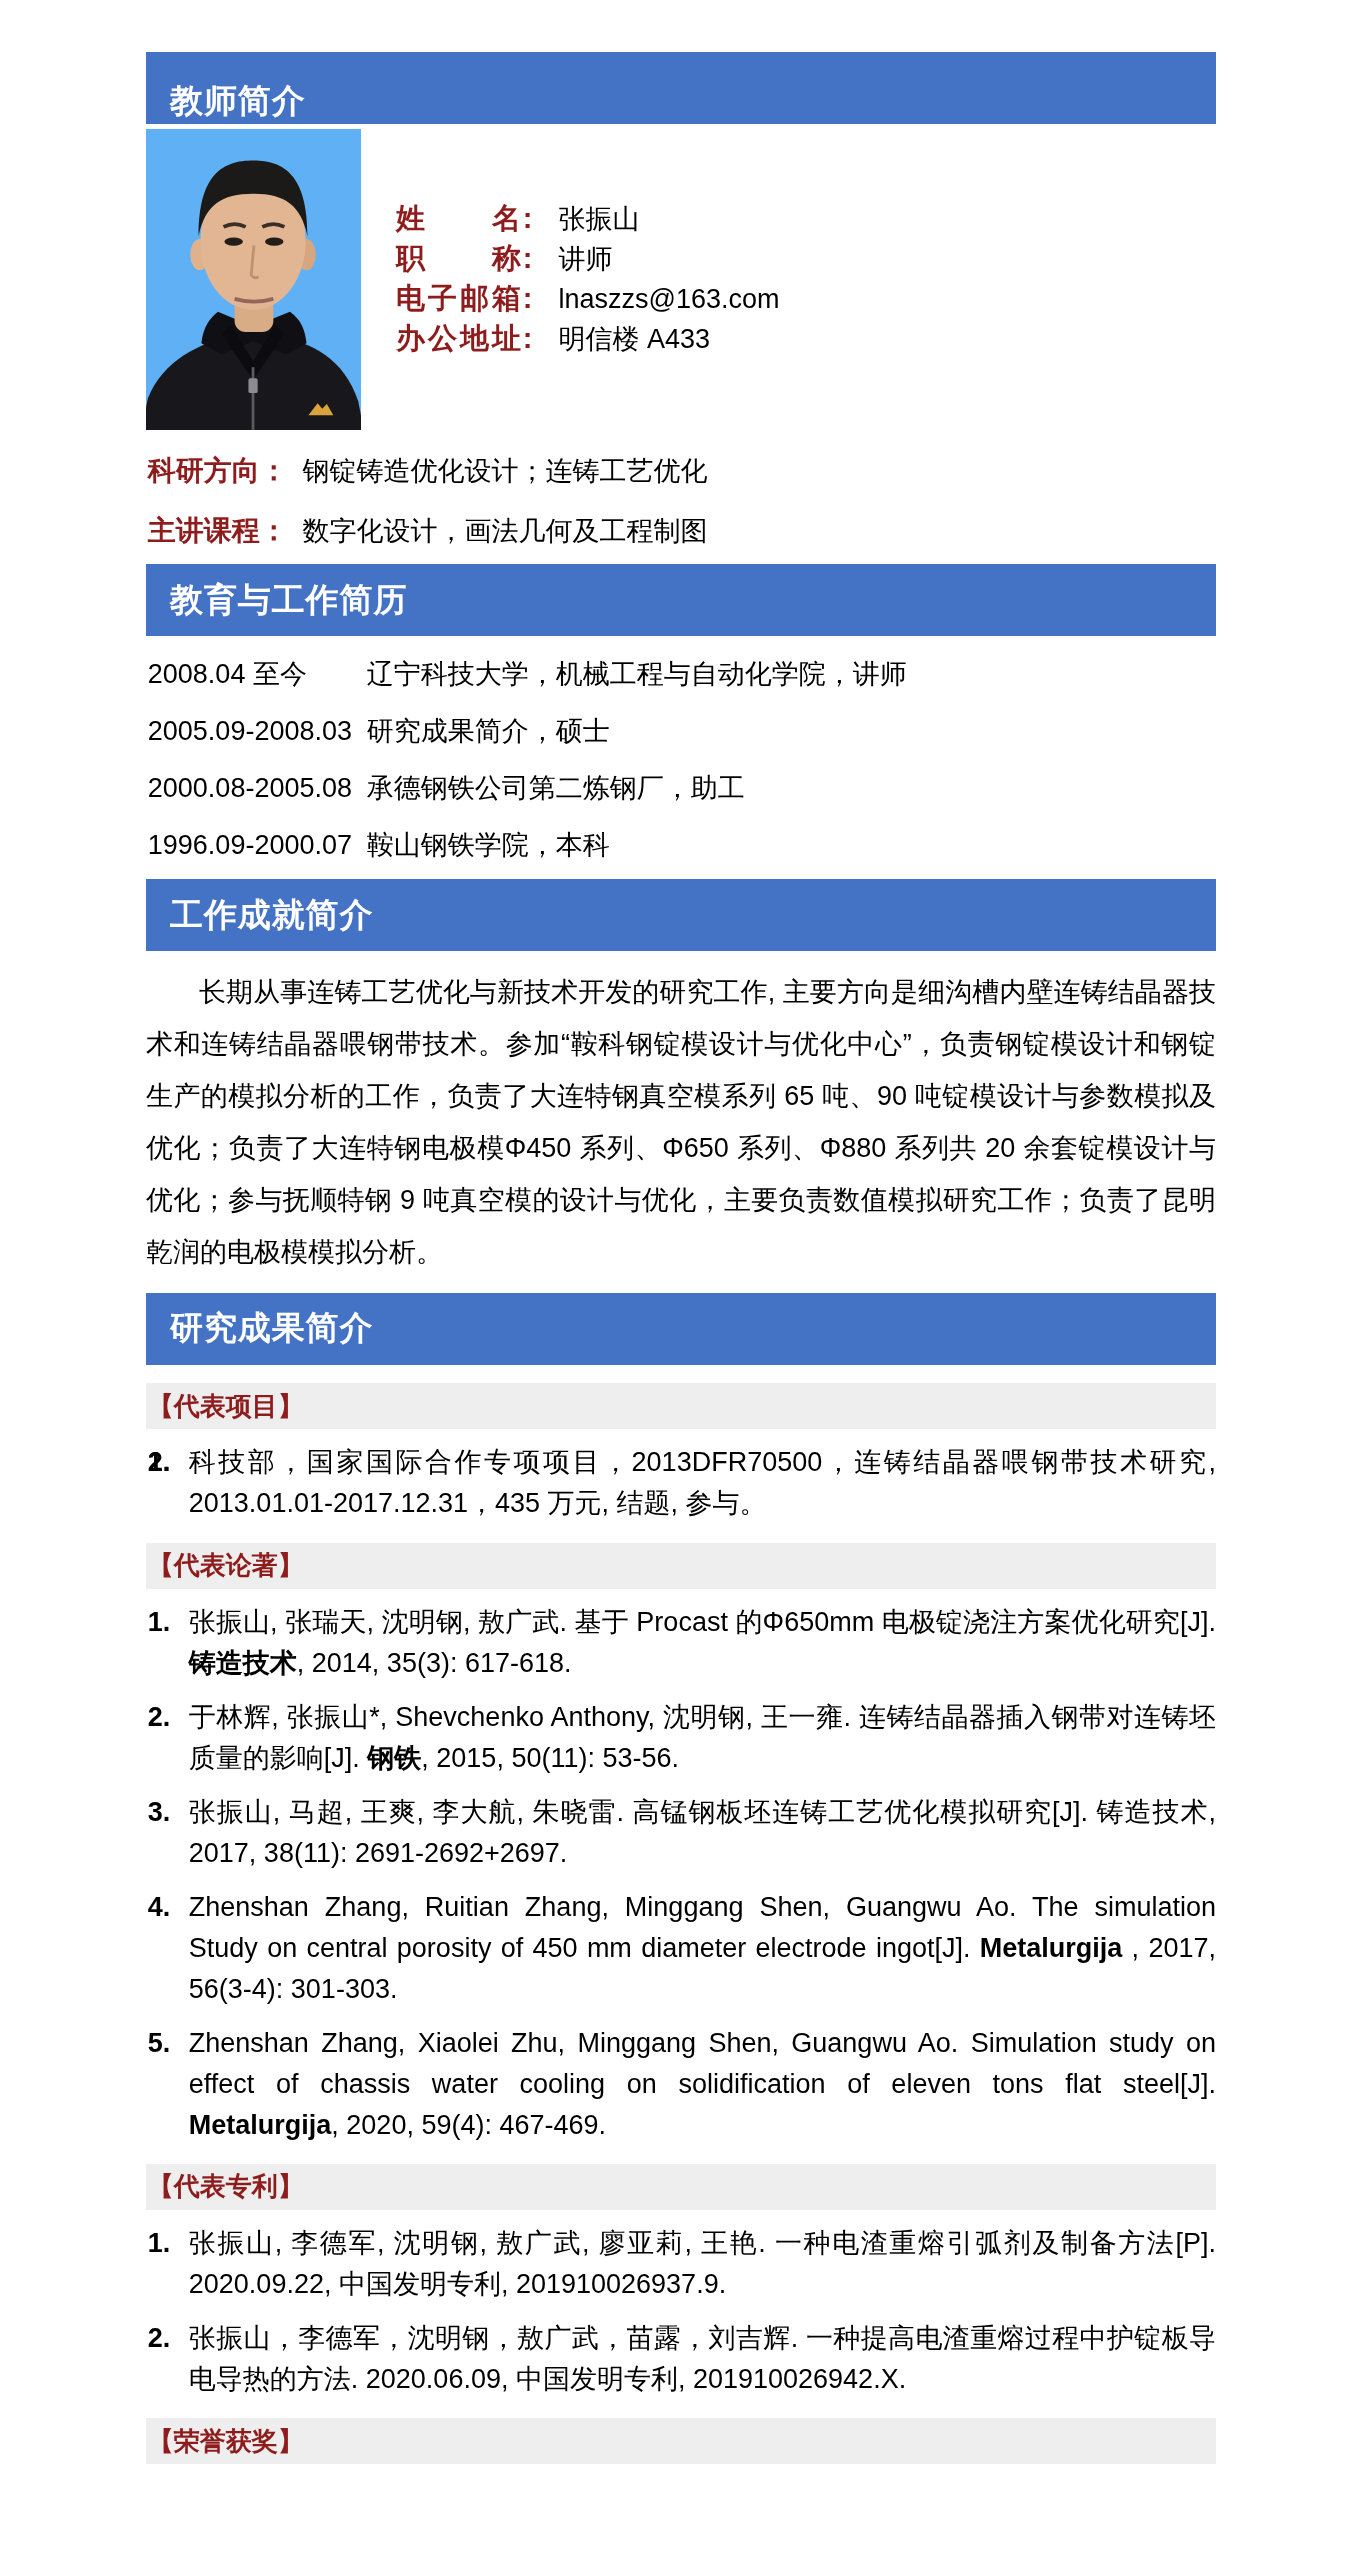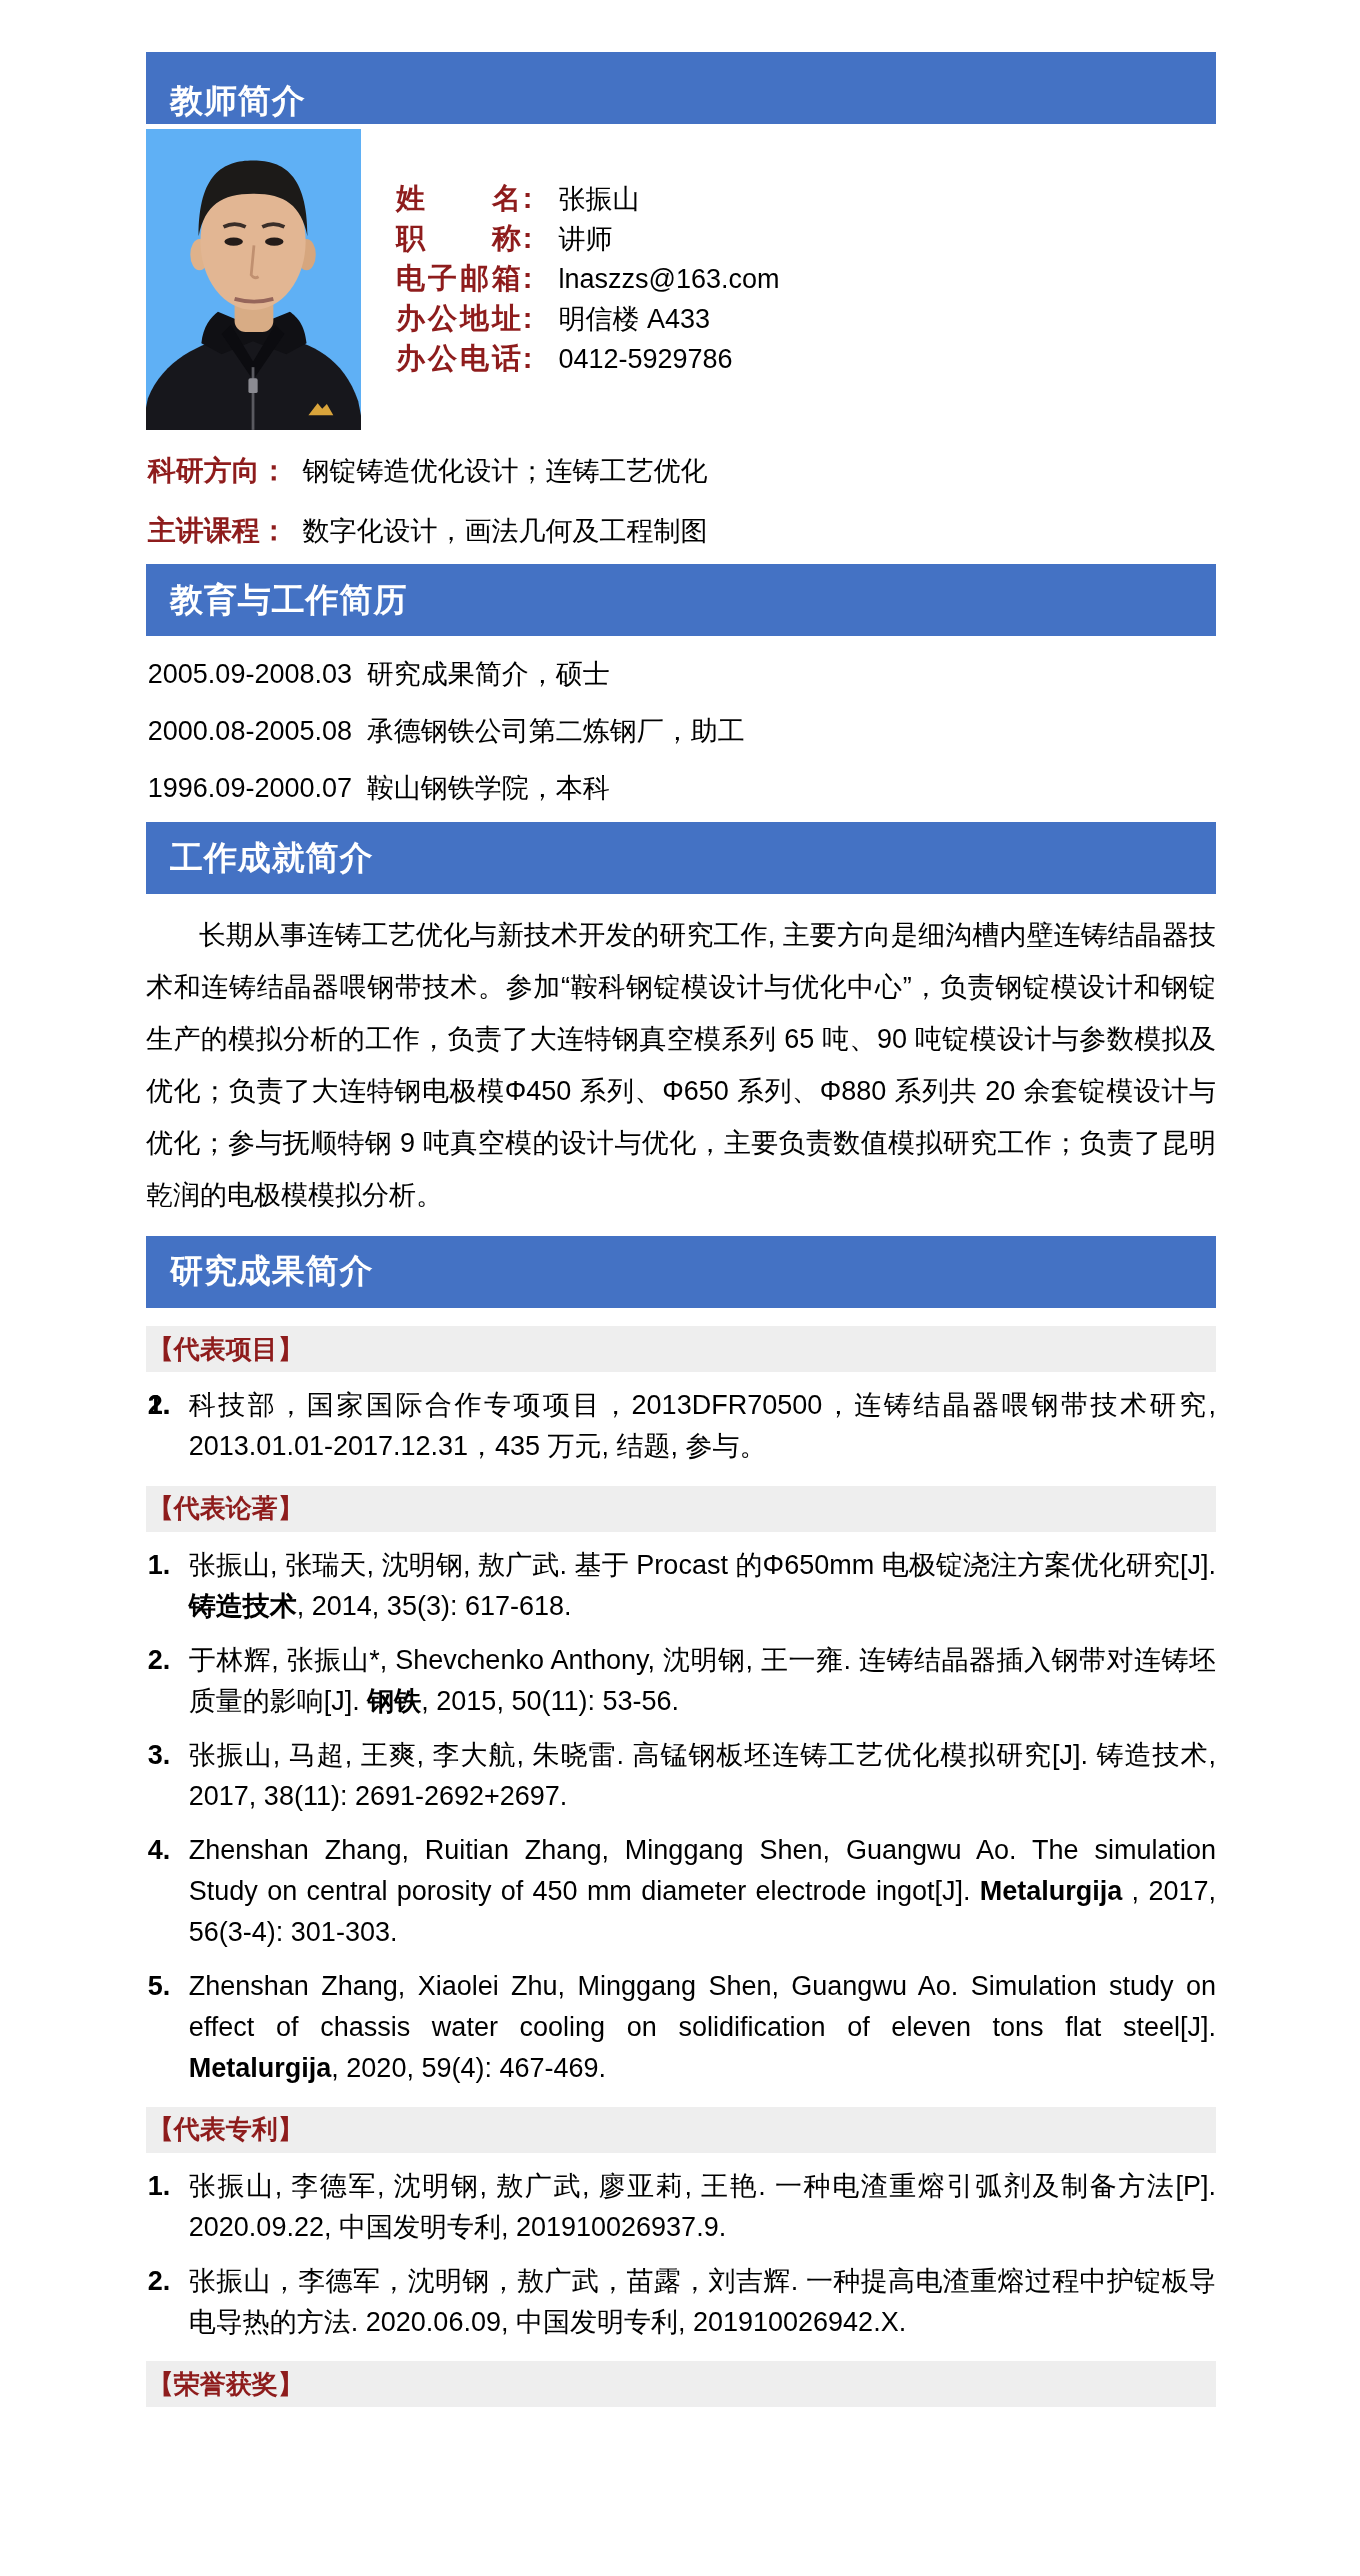--- a/index.html
+++ b/index.html
@@ -102,42 +102,42 @@
           <span class="val">讲师</span>
         </div>
         <div class="frow">
           <span class="lab-wrap"><span class="lab">电子邮箱</span><span class="colon">:</span></span>
           <span class="val">lnaszzs@163.com</span>
         </div>
         <div class="frow">
           <span class="lab-wrap"><span class="lab">办公地址</span><span class="colon">:</span></span>
           <span class="val">明信楼 A433</span>
         </div>
-        <div class="frow">
-          <span class="lab-wrap"><span class="lab">办公电话</span><span class="colon">:</span></span>
-          <span class="val">0412-5929786</span>
-        </div>
       </div>
   </div>
 
 
   <div class="kv">
     <span class="kv-label">科研方向：</span>
     <span class="kv-value">钢锭铸造优化设计；连铸工艺优化</span>
   </div>
   <div class="kv">
     <span class="kv-label">主讲课程：</span>
     <span class="kv-value">数字化设计，画法几何及工程制图</span>
   </div>
 
   <div class="banner">
     <span>教育与工作简历</span>
   </div>
 
   <div class="timeline">
+      <div class="trow">
+        <span class="period">2008.04 至今</span>
+        <span class="detail">辽宁科技大学，机械工程与自动化学院，讲师</span>
+      </div>
       <div class="trow">
         <span class="period">2005.09-2008.03</span>
         <span class="detail">研究成果简介，硕士</span>
       </div>
       <div class="trow">
         <span class="period">2000.08-2005.08</span>
         <span class="detail">承德钢铁公司第二炼钢厂，助工</span>
       </div>
       <div class="trow">
         <span class="period">1996.09-2000.07</span>

